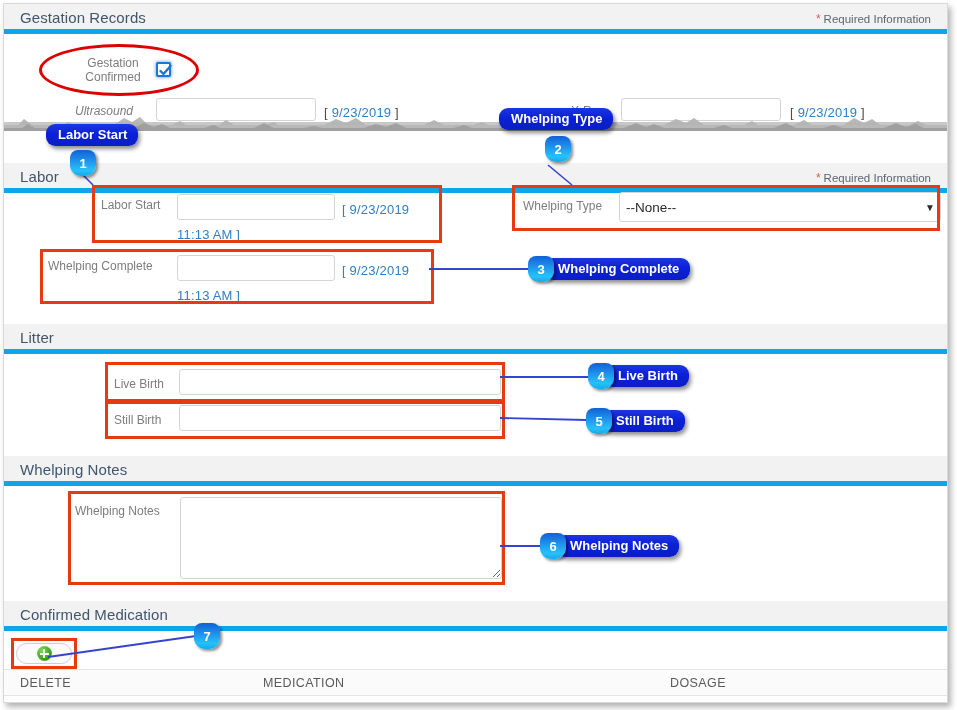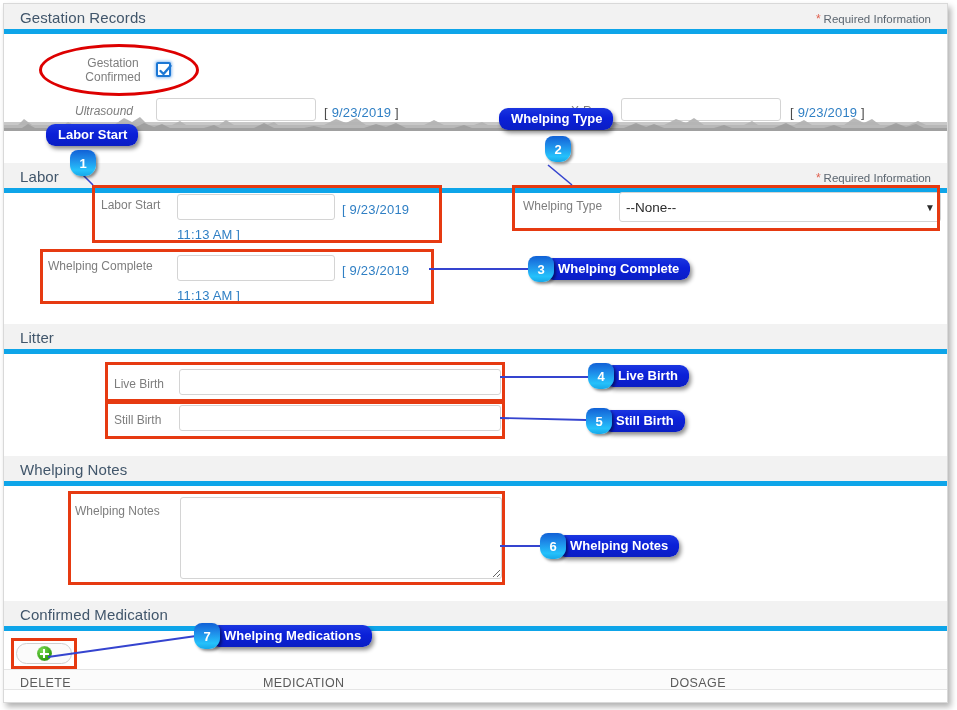--- a/index.html
+++ b/index.html
@@ -221,21 +221,21 @@
     background: #ffffff;
   }
   .plus-icon:before { left: 3px; top: 6.5px; width: 9px; height: 2px; }
   .plus-icon:after  { left: 6.5px; top: 3px; width: 2px; height: 9px; }
 
   
   .med-table-head {
     position: absolute;
     left: 0;
     width: 943px;
-    height: 21px;
+    height: 27px;
     background: #fbfbfb;
     border-top: 1px solid #e5e5e5;
     border-bottom: 1px solid #e5e5e5;
   }
   .med-col {
     position: absolute;
     top: 6px;
     font-size: 12.5px;
     color: #5a5a5a;
     letter-spacing: 0.4px;
@@ -407,16 +407,15 @@
     <div class="pill">Still Birth</div>
   </div>
 
   <div class="callout" style="left:540px; top:533px;">
     <div class="num">6</div>
     <div class="pill">Whelping Notes</div>
   </div>
 
   <div class="callout" style="left:194px; top:623px;">
     <div class="num">7</div>
-    <div class="pill">Whelping Medications</div>
   </div>
 
 </div>
 
 </body></html>

